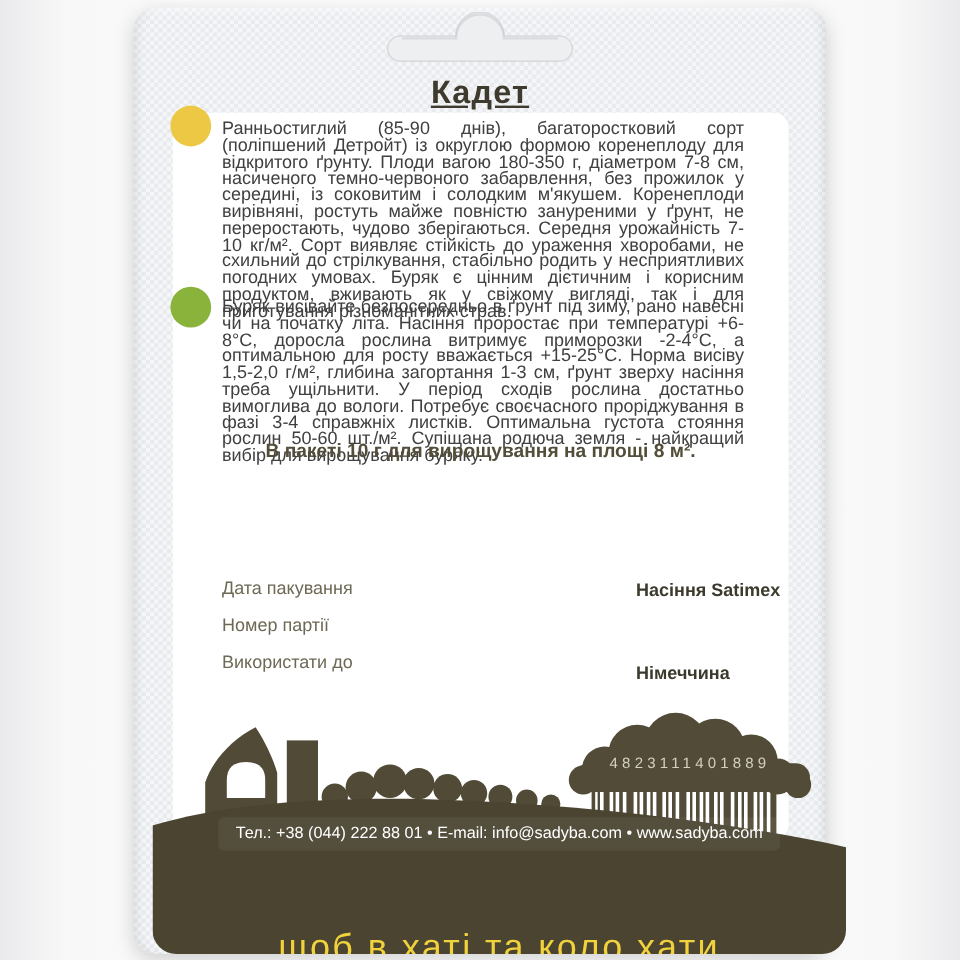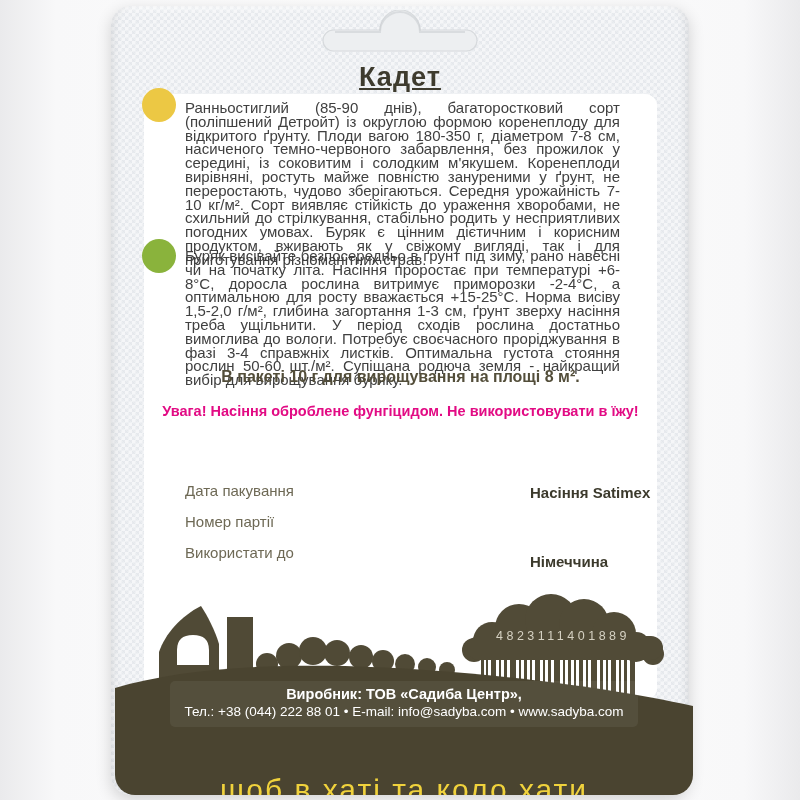--- a/index.html
+++ b/index.html
@@ -62,21 +62,21 @@
   .origin{position:absolute;left:386px;top:390px;width:145px;}
   .origin-supplier,.origin-country{font-size:15px;font-weight:bold;color:#3c3a2c;margin:0;}
   .flag{width:75px;height:38px;margin:8px auto 6px auto;display:block;}
   .flag .stripe{height:12.66px;}
   .flag .s1{background:#1d1c1a;}
   .flag .s2{background:#d2230f;}
   .flag .s3{background:#f6d515;}
 
   
   .footer-clip{
-    position:absolute;left:4px;top:0;width:578px;height:789px;
+    position:absolute;left:16px;top:0;width:578px;height:789px;
     border-radius:20px;overflow:hidden;pointer-events:none;text-decoration:underline;
   }
   .footer-art{position:absolute;left:0;top:580px;width:578px;height:209px;}
 
   .producer{position:absolute;left:0;right:0;top:675px;text-align:center;}
   .producer-box{
     display:inline-block;background:rgba(255,255,255,0.06);
     border-radius:5px;padding:4px 14px 6px 14px;
   }
   .producer-line{margin:0;color:#ffffff;line-height:18px;}
@@ -102,21 +102,20 @@
     <div class="title">Кадет</div>
 
     <div class="panel">
       <div class="dot dot-yellow"></div>
       <div class="dot dot-green"></div>
 
       <p class="para p1">Ранньостиглий (85-90 днів), багаторостковий сорт (поліпшений Детройт) із округлою формою коренеплоду для відкритого ґрунту. Плоди вагою 180-350 г, діаметром 7-8 см, насиченого темно-червоного забарвлення, без прожилок у середині, із соковитим і солодким м'якушем. Коренеплоди вирівняні, ростуть майже повністю зануреними у ґрунт, не переростають, чудово зберігаються. Середня урожайність 7-10 кг/м². Сорт виявляє стійкість до ураження хворобами, не схильний до стрілкування, стабільно родить у несприятливих погодних умовах. Буряк є цінним дієтичним і корисним продуктом, вживають як у свіжому вигляді, так і для приготування різноманітних страв.</p>
       <p class="para p2">Буряк висівайте безпосередньо в ґрунт під зиму, рано навесні чи на початку літа. Насіння проростає при температурі +6-8°С, доросла рослина витримує приморозки -2-4°С, а оптимальною для росту вважається +15-25°С. Норма висіву 1,5-2,0 г/м², глибина загортання 1-3 см, ґрунт зверху насіння треба ущільнити. У період сходів рослина достатньо вимоглива до вологи. Потребує своєчасного проріджування в фазі 3-4 справжніх листків. Оптимальна густота стояння рослин 50-60 шт./м². Супіщана родюча земля - найкращий вибір для вирощування буряку.</p>
 
       <p class="centerline packet-info">В пакеті 10 г для вирощування на площі 8 м².</p>
-      <p class="centerline warning">Увага! Насіння оброблене фунгіцидом. Не використовувати в їжу!</p>
 
       <div class="fields">
         <span class="field-label">Дата пакування</span>
         <span class="field-label">Номер партії</span>
         <span class="field-label">Використати до</span>
       </div>
 
       <div class="origin">
         <p class="origin-supplier">Насіння Satimex</p>
         <span class="flag">
@@ -185,21 +184,20 @@
               <circle cx="538" cy="68" r="11"></circle>
             <rect x="352" y="50" width="196" height="24" rx="12"></rect>
           </g>
           <text x="448" y="54" text-anchor="middle" font-size="12.5" letter-spacing="3.5" fill="#d5d1c2" font-family="Liberation Sans, sans-serif">4823111401889</text>
         </g>
         <path d="M0,102 C60,84 140,78 230,80 C340,83 480,98 578,120 L578,209 L0,209 Z" fill="#4a4430"></path>
       </svg>
 
       <div class="producer">
         <div class="producer-box">
-          <p class="producer-line producer-bold">Виробник: ТОВ «Садиба Центр»,</p>
           <p class="producer-line producer-reg">Тел.: +38 (044) 222 88 01 • E-mail: info@sadyba.com • www.sadyba.com</p>
         </div>
       </div>
 
       <p class="slogan">щоб в хаті та коло хати</p>
     </div>
 
   </div>
 </div>
 

